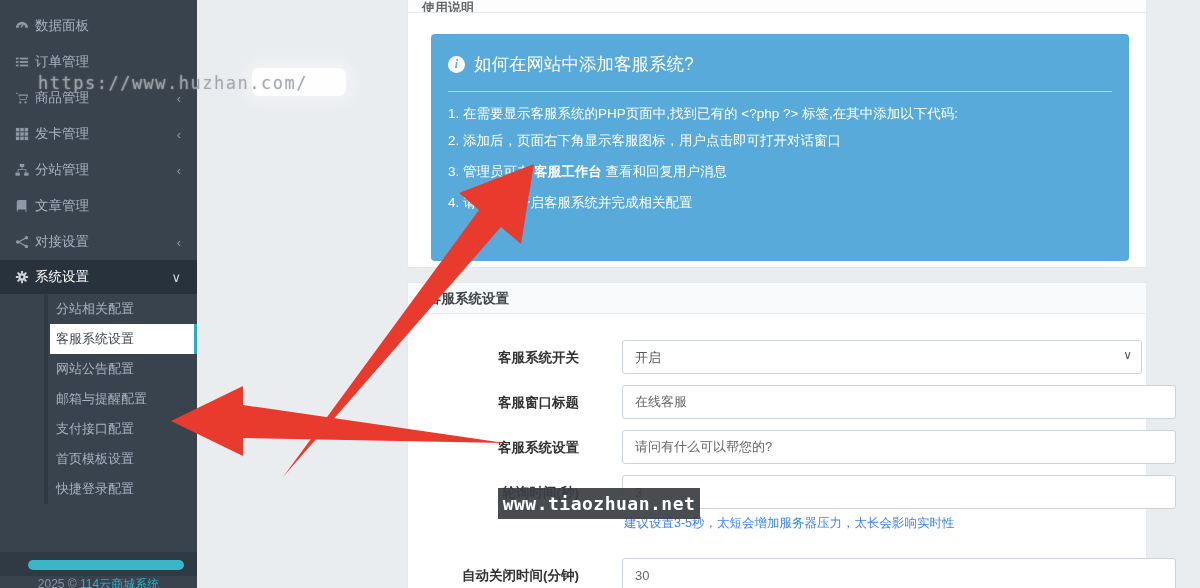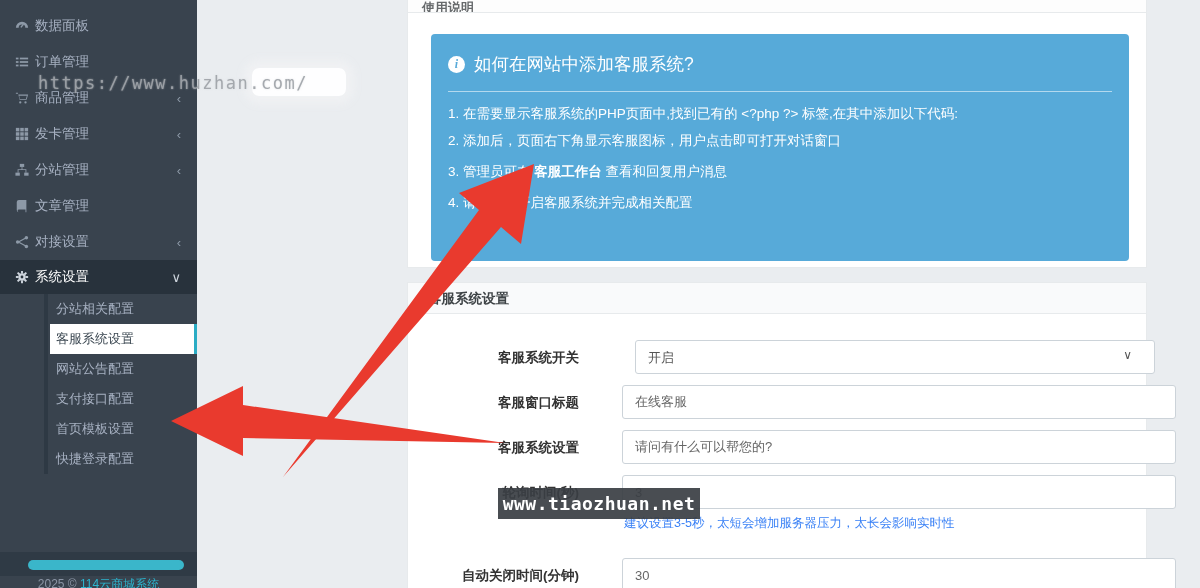--- a/index.html
+++ b/index.html
@@ -43,21 +43,21 @@
   .ib-step3 b { font-weight:bold; }
   .ib-steps .ib-step { margin-bottom:13px; }
 
   
   .form { padding-top:26px; }
   .frow { display:flex; margin-bottom:11px;gap:34px; }
   .frow .flabel { width:171px; text-align:right; font-weight:bold; color:#333; font-size:13.5px; padding-top:9px; flex:0 0 171px; }
   .frow .fctrl { margin-left:9px; width:520px; }
   .tinput { width:554px; height:34px; border:1px solid #ccd3d9; border-radius:3px; padding:0 12px; font-size:13px; color:#666; font-family:inherit; background:#fff; outline:none; }
   .selwrap { position:relative; width:520px; }
-  .selwrap select { width:520px; height:34px; border:1px solid #ccd3d9; border-radius:3px; padding:0 12px; font-size:13px; color:#555; background:#fff; appearance:none; -webkit-appearance:none; outline:none; font-family:inherit;margin-left:13px; }
+  .selwrap select { width:520px; height:34px; border:1px solid #ccd3d9; border-radius:3px; padding:0 12px; font-size:13px; color:#555; background:#fff; appearance:none; -webkit-appearance:none; outline:none; font-family:inherit; }
   .selwrap .chev-dn { position:absolute; right:10px; top:8px; color:#555; font-size:12px; pointer-events:none; }
   .fhelp { font-size:12.5px; color:#3b82f6; margin:6px 0 0 2px; }
   .frow.last { margin-top:26px; }
 
   
   .arrows { position:absolute; left:0; top:0; width:1200px; height:588px; z-index:50; pointer-events:none; }
   .wm-huzhan { position:absolute; left:38px; top:73px; z-index:60; font-family:"DejaVu Sans Mono","Liberation Mono",monospace; font-size:17px; letter-spacing:1.5px; color:rgba(158,163,168,0.92); text-shadow:0 0 2px rgba(200,203,206,0.6); pointer-events:none; white-space:nowrap; }
   .wm-smudge { position:absolute; left:252px; top:68px; width:94px; height:28px; background:rgba(255,255,255,0.95); border-radius:7px; box-shadow:0 0 10px 8px rgba(240,241,243,0.95); z-index:59; pointer-events:none; }
   .wm-tiao { position:absolute; left:498px; top:488px; width:202px; height:31px; background:rgba(57,62,67,0.92); z-index:60; color:#fff; font-family:"DejaVu Sans Mono","Liberation Mono",monospace; font-weight:bold; font-size:18px; display:flex; align-items:center; justify-content:center; letter-spacing:0.5px; pointer-events:none; }
 </style>
@@ -174,20 +174,21 @@
         </svg>
       </span>
     <span class="lbl">系统设置</span>
     <span class="chev">∨</span>
   </div>
 
   <div class="submenu">
     <div class="sub-item">分站相关配置</div>
     <div class="sub-item active">客服系统设置</div>
     <div class="sub-item">网站公告配置</div>
+    <div class="sub-item">邮箱与提醒配置</div>
     <div class="sub-item">支付接口配置</div>
     <div class="sub-item">首页模板设置</div>
     <div class="sub-item">快捷登录配置</div>
   </div>
 
   <div class="sb-scrollstrip">
     <div class="sb-thumb"></div>
   </div>
   <div class="sb-footer">
     <span>2025 ©</span>

